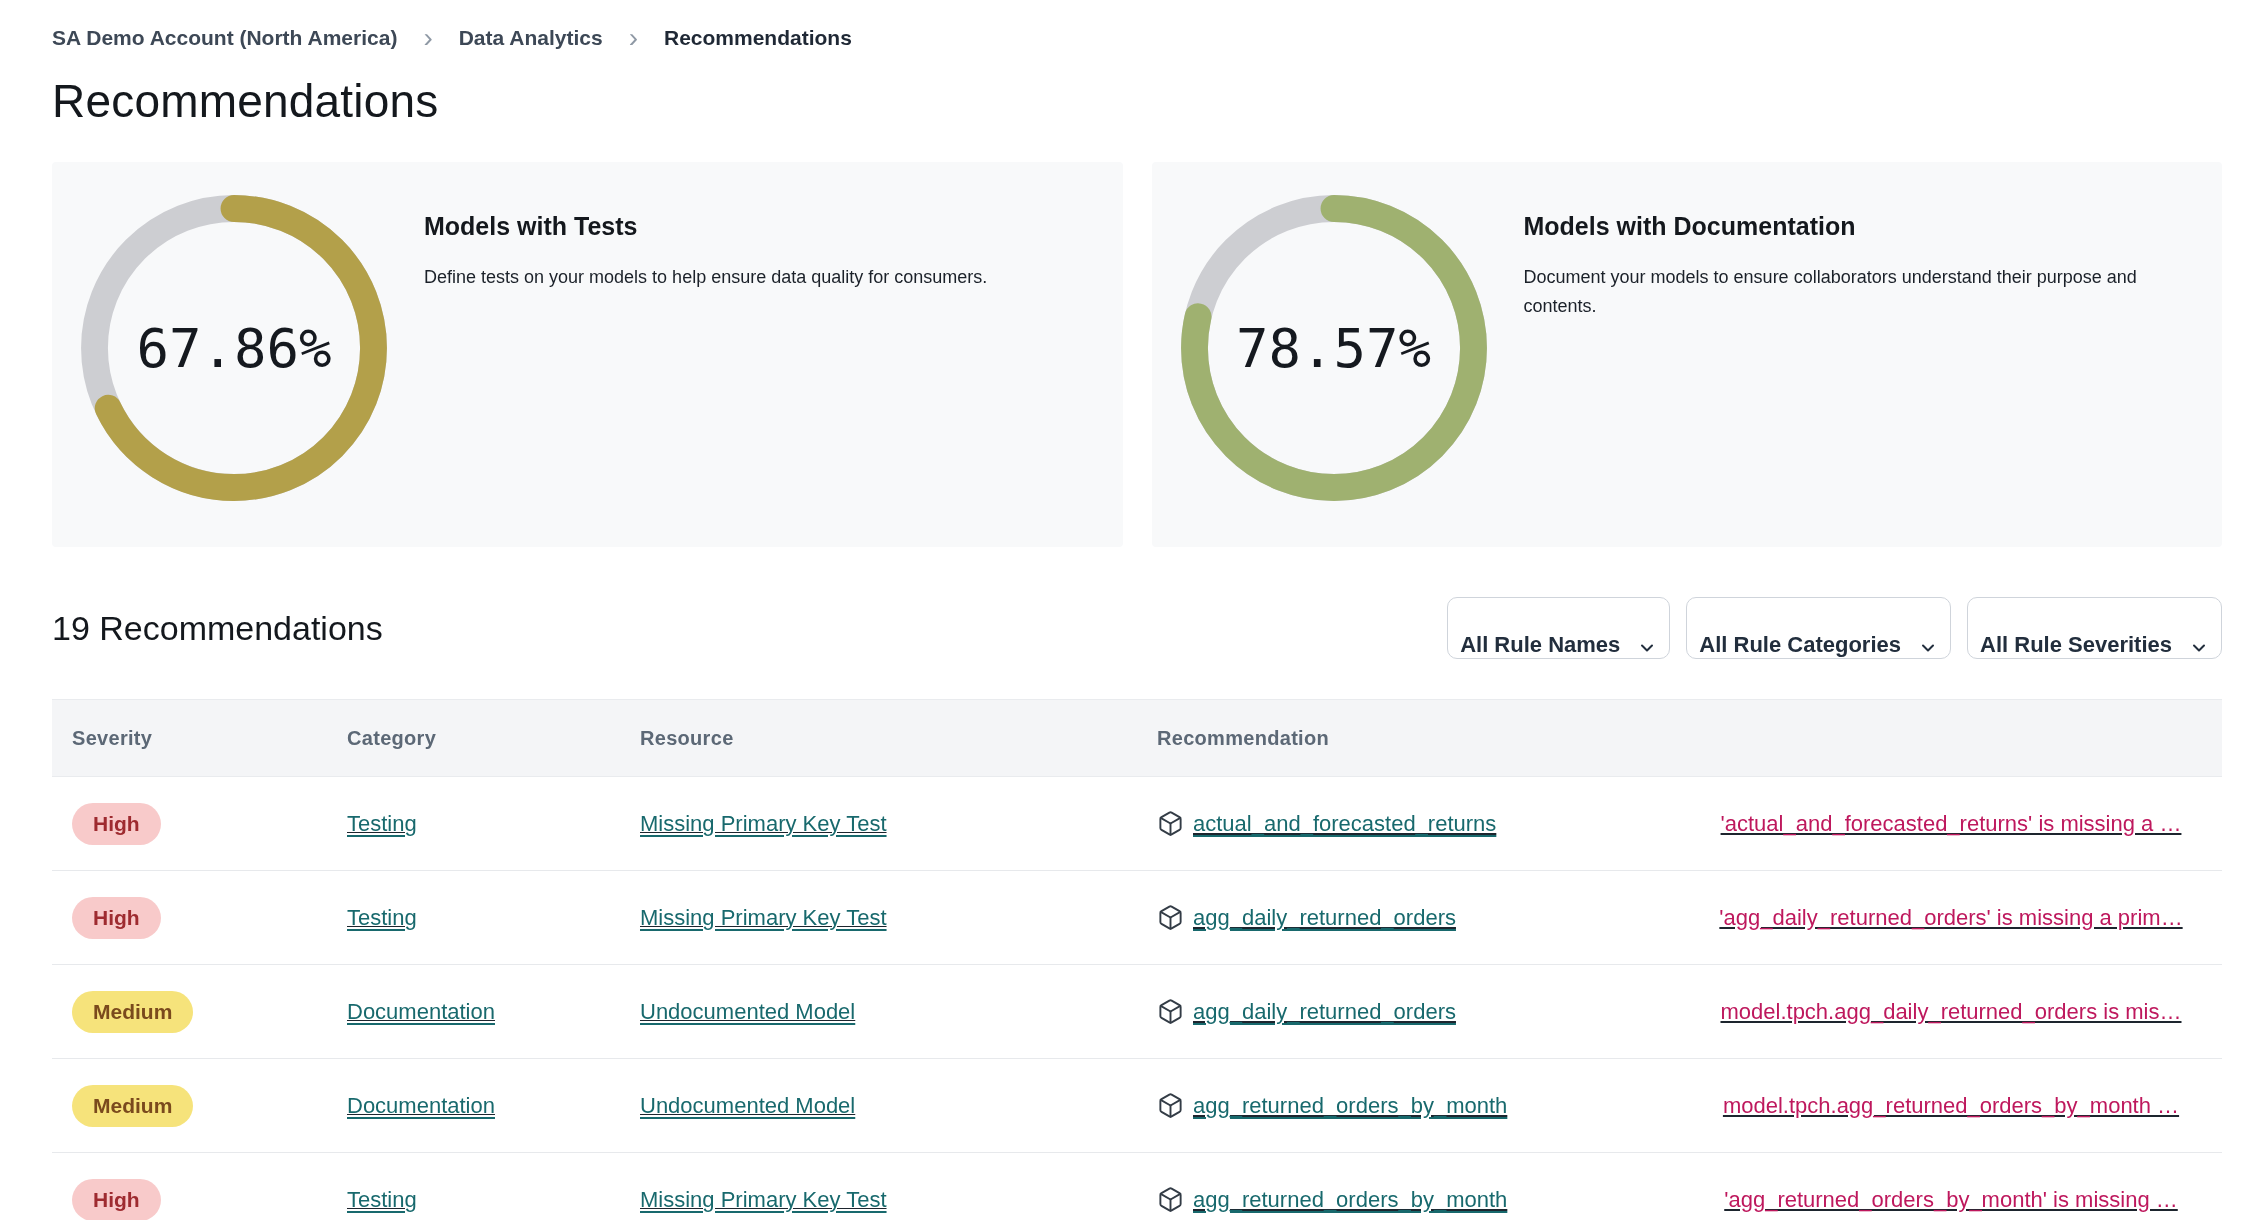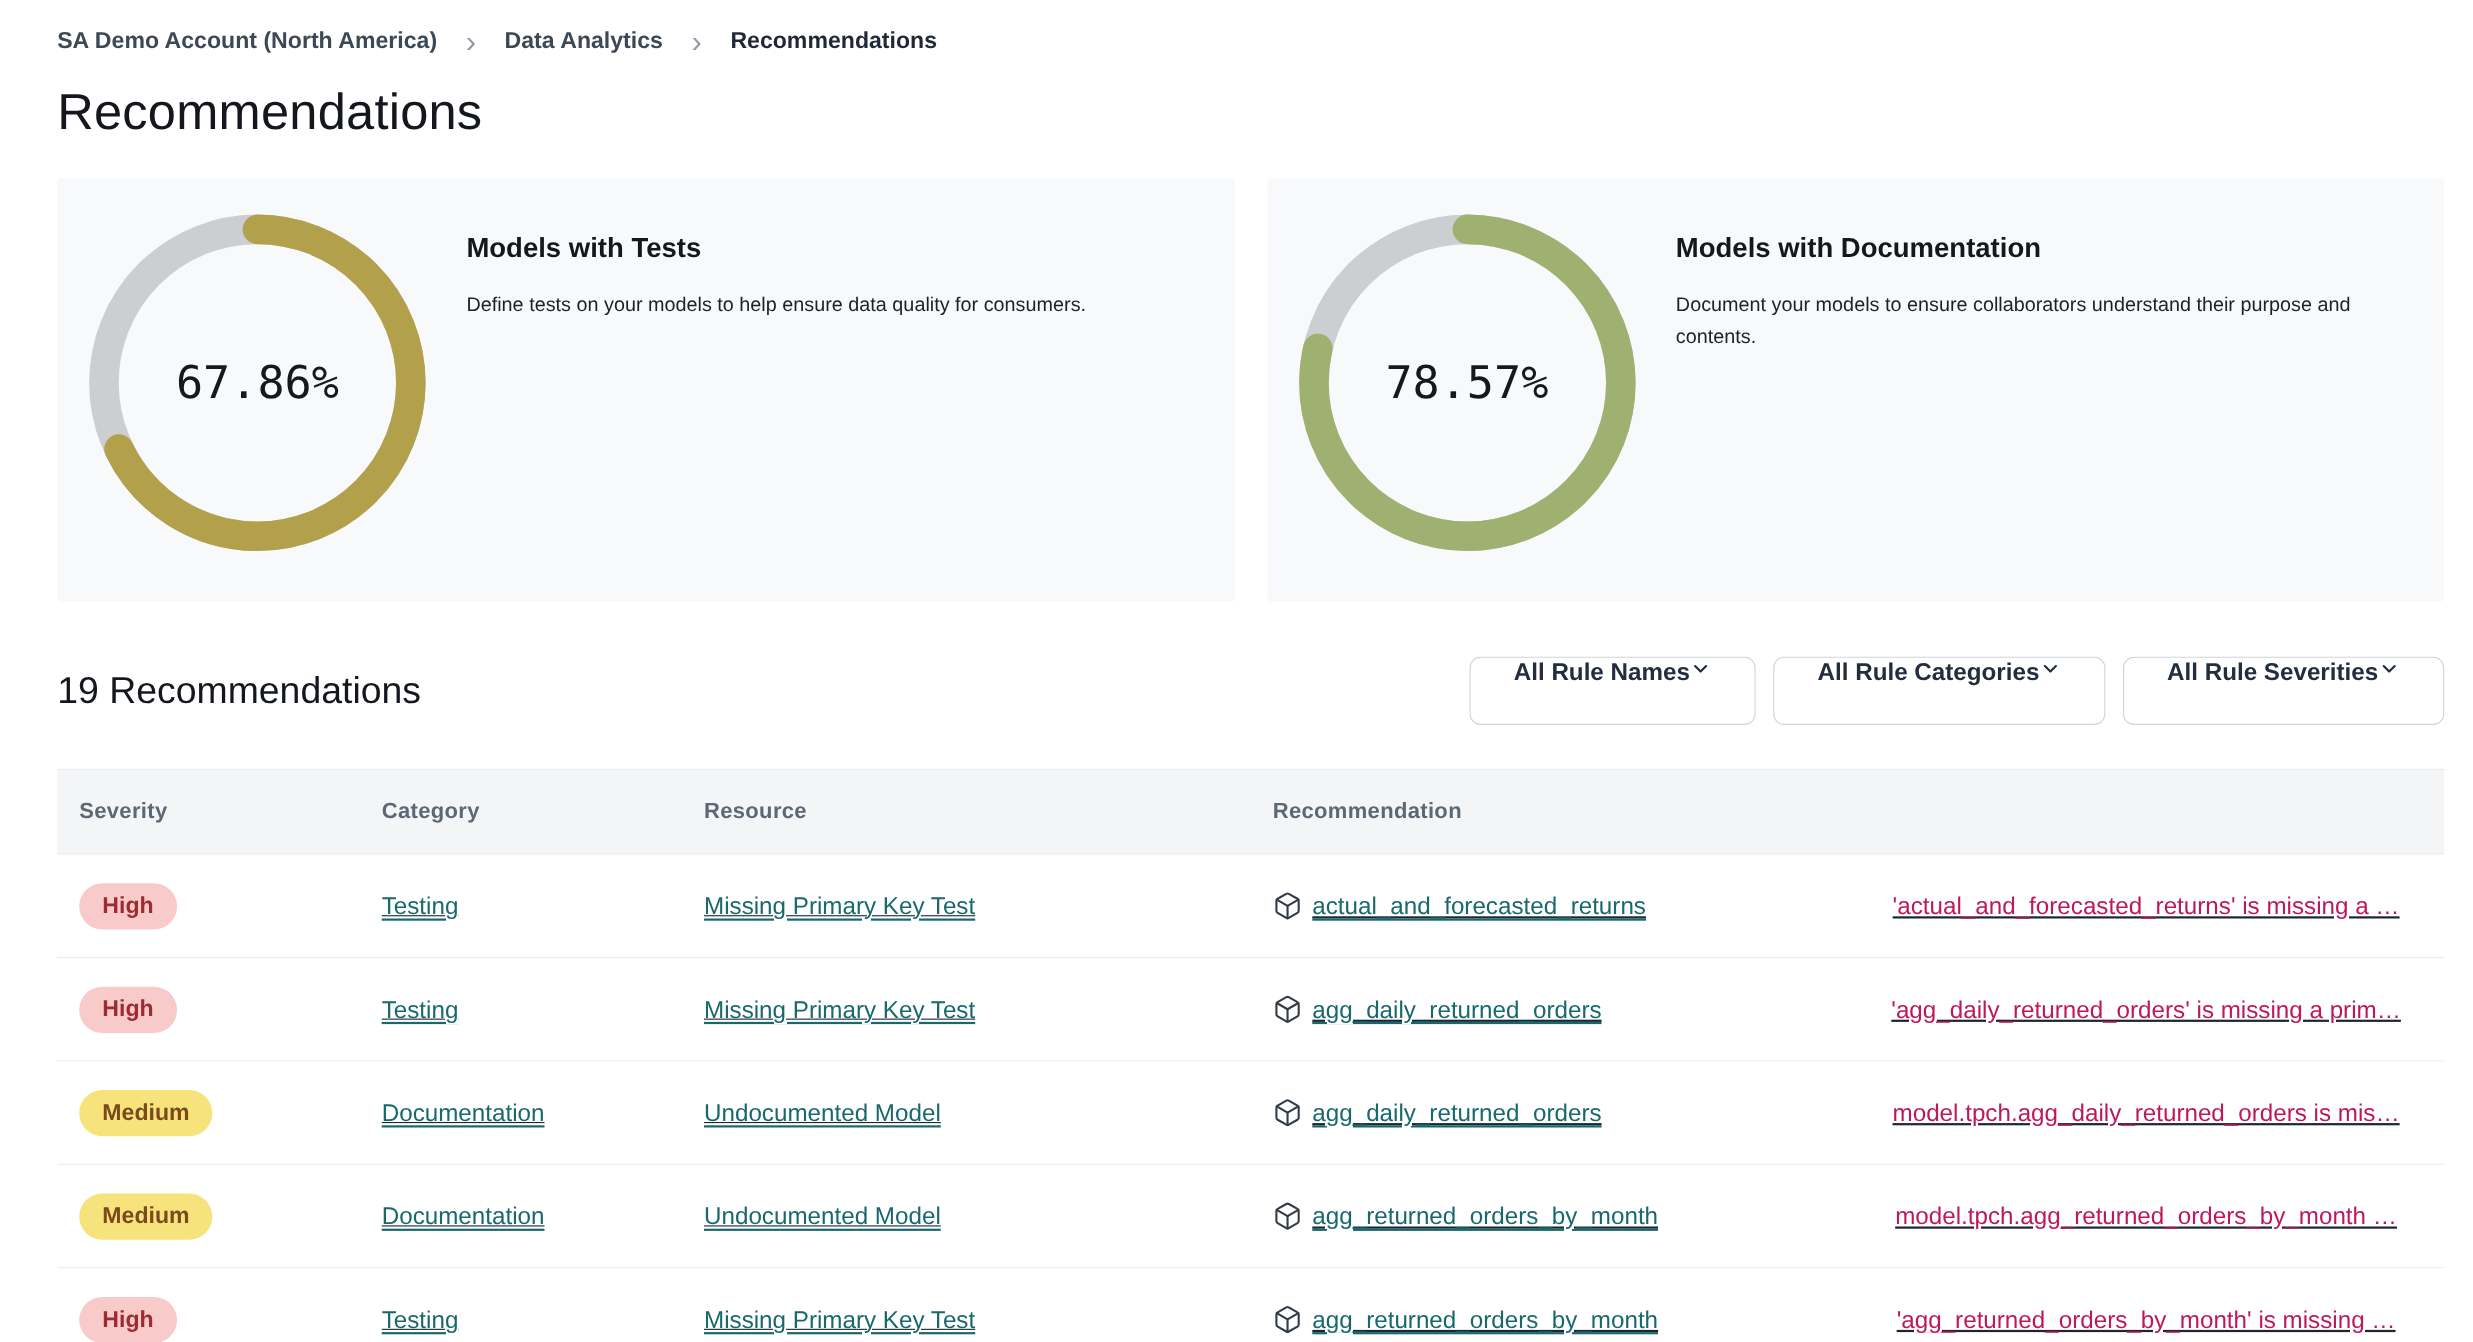--- a/index.html
+++ b/index.html
@@ -15,30 +15,30 @@
 
   
   .h1 { font-size:46px; font-weight:400; color:#14181d; margin-top:22px; letter-spacing:0.2px; }
 
   
   .cards { display:flex; gap:29px; margin-top:34px; }
   .card { background:#f8f9fa; border-radius:4px; width:1071px; height:385px; display:flex; align-items:flex-start; padding:31px 40px 0 27px; }
   .donut-wrap { position:relative; width:310px; height:310px; flex:0 0 auto; }
   .donut-svg { width:310px; height:310px; transform:rotate(-90deg); }
   .donut-label { position:absolute; inset:0; display:flex; align-items:center; justify-content:center;
-    font-family:"DejaVu Sans Mono", monospace; font-size:41px; color:#15191f; }
+    font-family:"DejaVu Sans Mono", monospace; font-size:54px; color:#15191f; }
   .card-text { margin-left:35px; padding-top:19px; }
   .card-title { font-size:25px; font-weight:700; color:#14181d; }
   .card-desc { font-size:18px; line-height:1.62; color:#1b2129; margin-top:22px; max-width:640px; }
 
   
   .list-header { display:flex; align-items:center; justify-content:space-between; margin-top:50px; width:2170px; }
   .list-count { font-size:34px; font-weight:400; color:#14181d; }
   .filters { display:flex; gap:16px; }
-  .filter-btn { display:flex; align-items:flex-start; gap:0; height:62px; padding:0 39px;
+  .filter-btn { display:flex; align-items:flex-end; gap:17px; height:62px; padding:0 12px;
     background:#ffffff; border:1.5px solid #cfd4db; border-radius:10px;
     font-size:22px; font-weight:700; color:#222e3d; cursor:pointer; font-family:inherit; }
   .chev { width:20px; height:20px; stroke:#222e3d; stroke-width:2.4; fill:none; stroke-linecap:round; stroke-linejoin:round; }
 
   
   .table { width:2170px; margin-top:40px; }
   .t-head, .t-row { display:grid; grid-template-columns:275px 293px 517px 543px 1fr; align-items:center; padding-left:20px; }
   .t-head { background:#f4f5f7; height:78px; border-top:1px solid #e9ebee; border-bottom:1px solid #e9ebee;
     font-size:20px; font-weight:700; color:#5c6876; letter-spacing:0.3px; }
   .t-row { height:94px; border-bottom:1px solid #e7e9ec; background:#ffffff;text-decoration:underline; }

